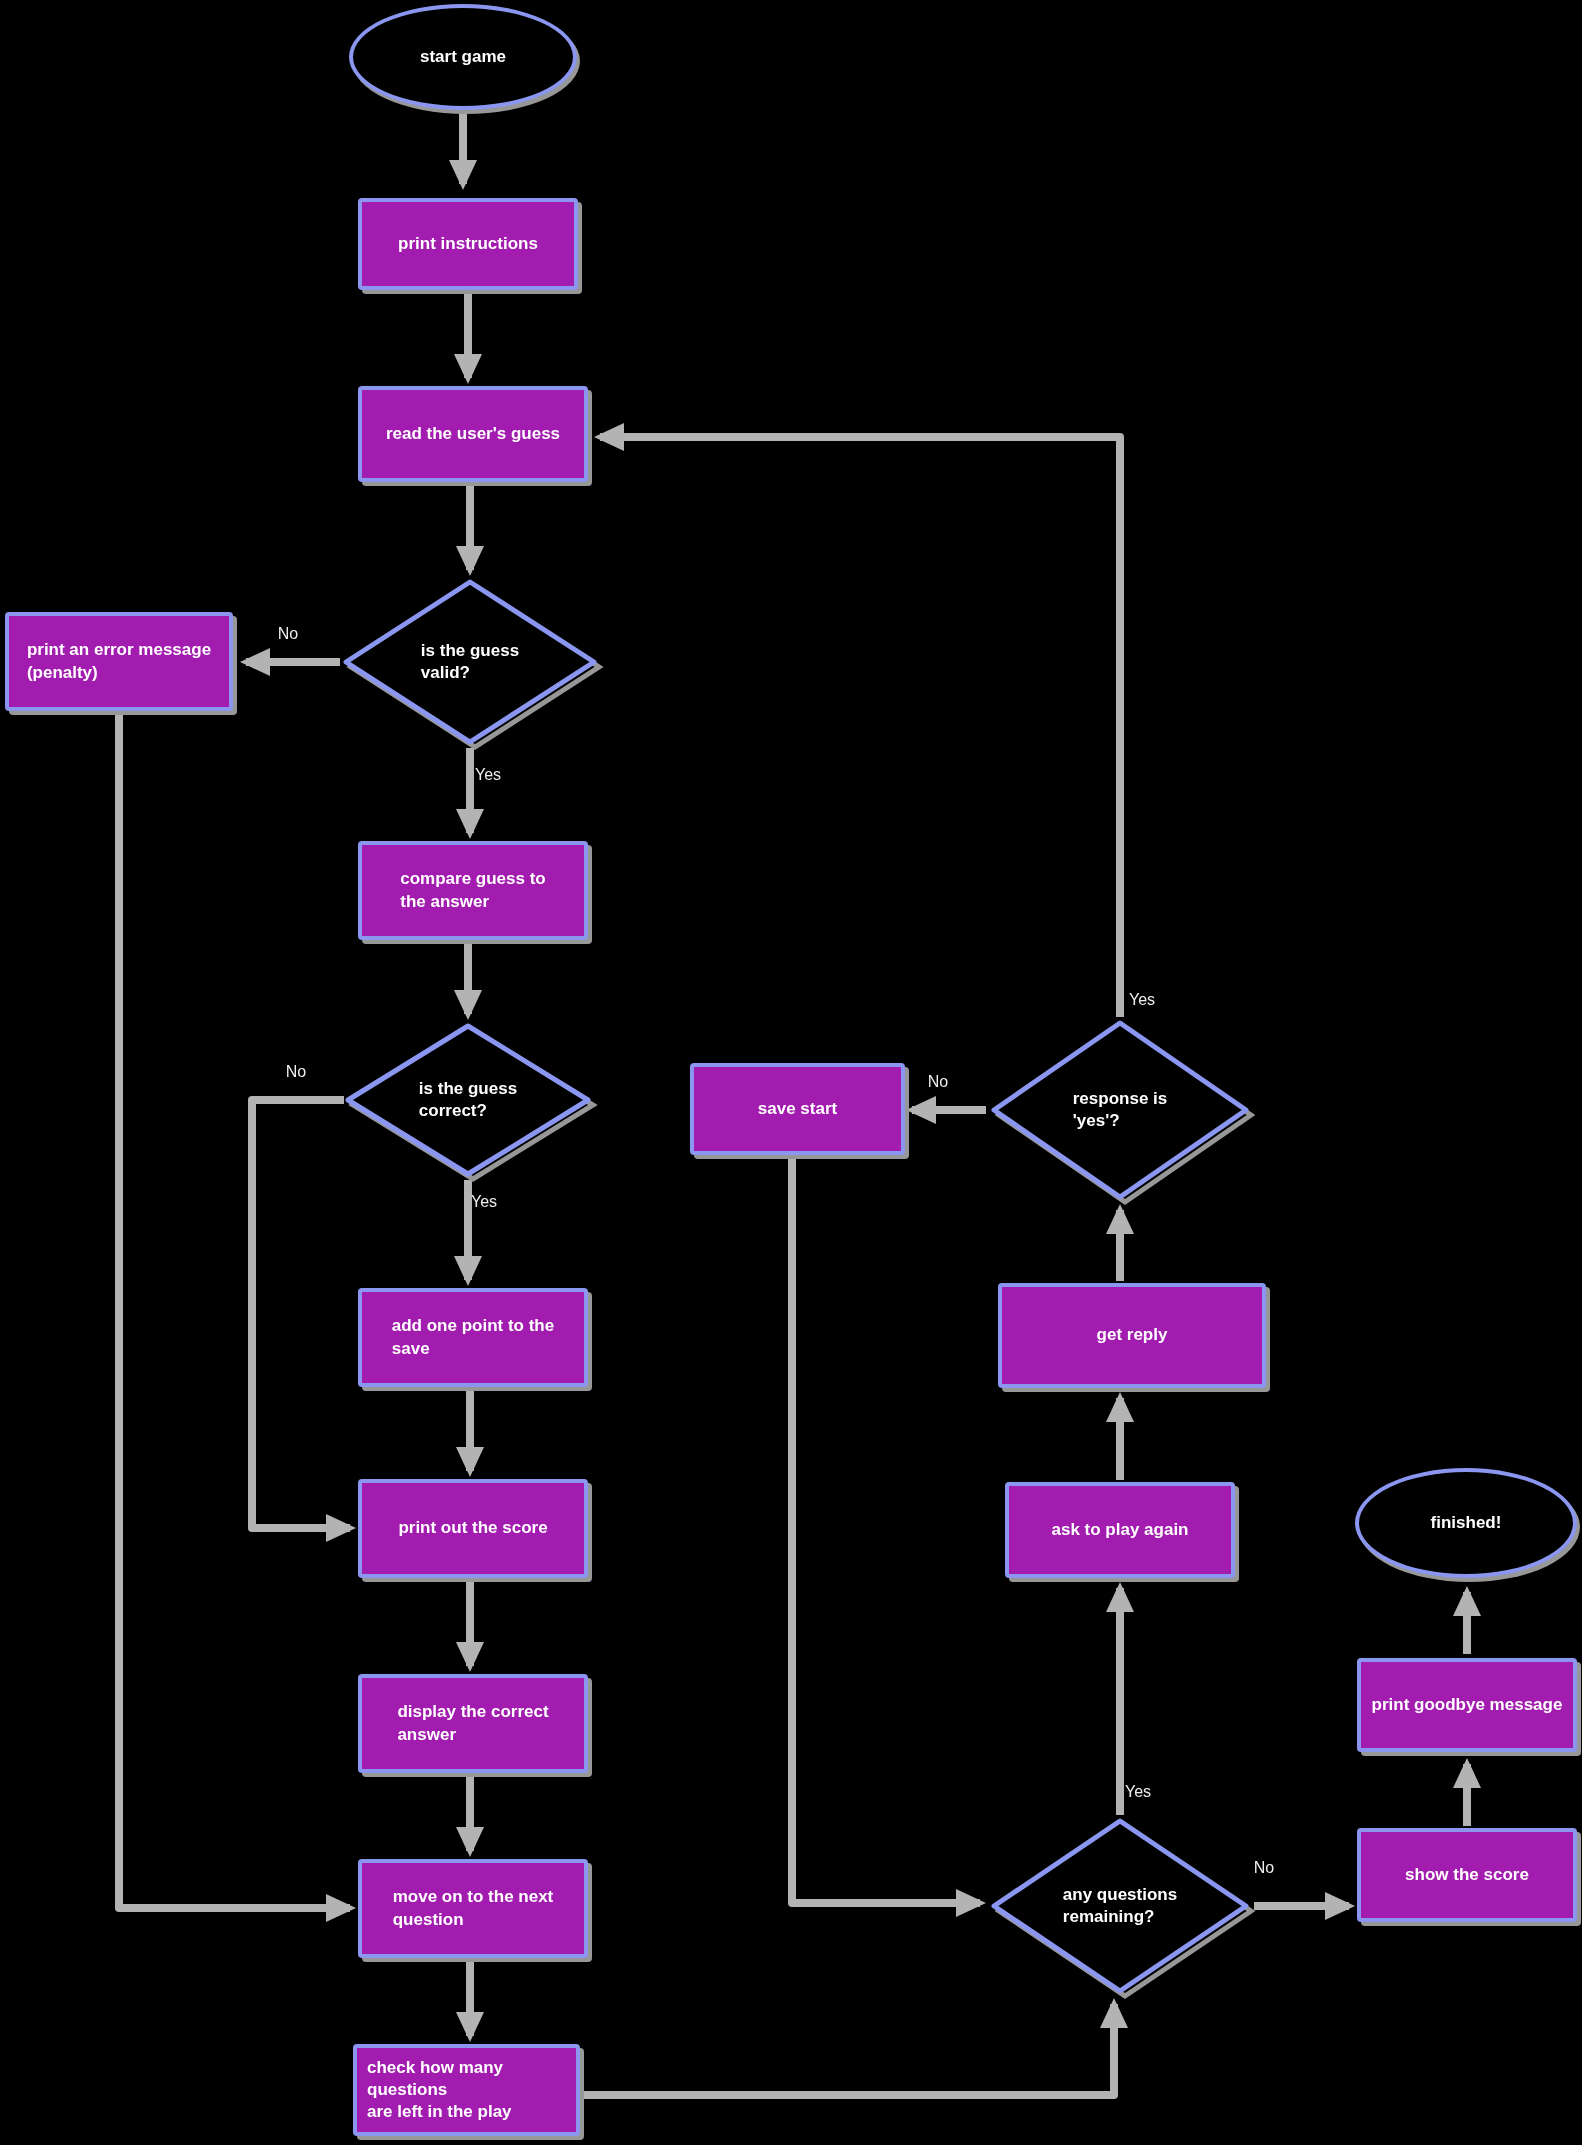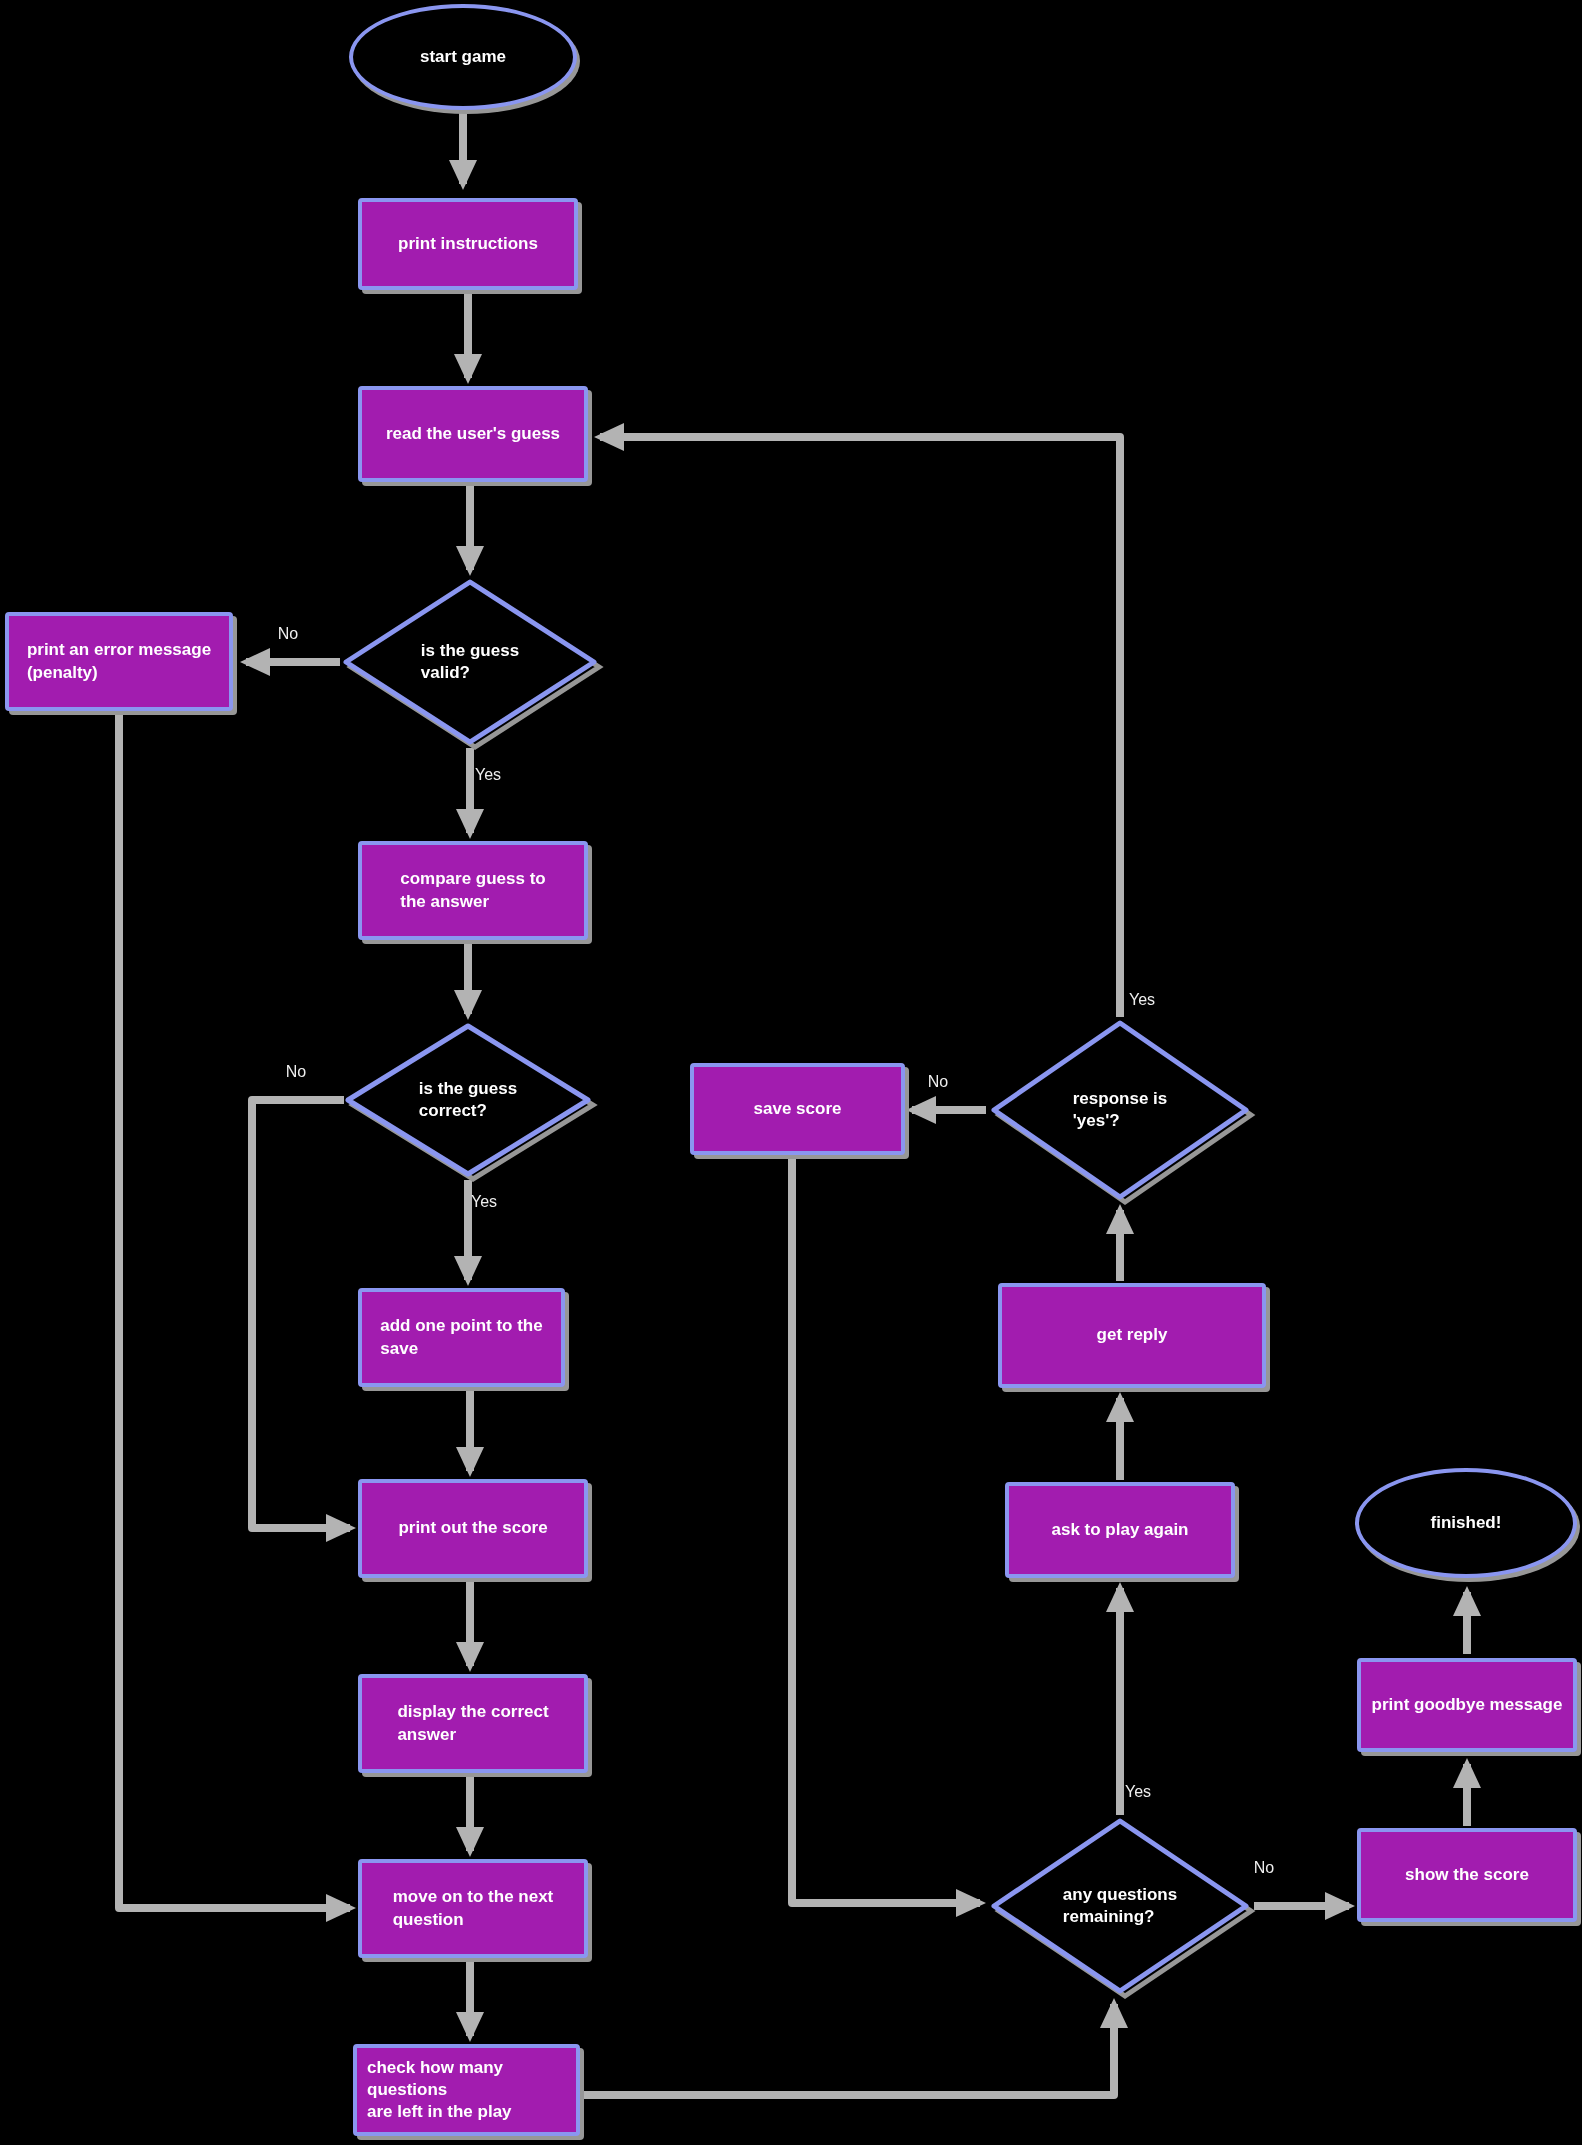--- a/index.html
+++ b/index.html
@@ -103,21 +103,21 @@
     <svg viewBox="0 0 252 156" preserveAspectRatio="none">
       <polygon class="dshadow" points="131,9 251,83 131,157 11,83"></polygon>
       <polygon class="dstroke" points="126,4 246,78 126,152 6,78"></polygon>
     </svg>
     <div class="ntext">
       <span>is the guess</span>
       <span>correct?</span>
     </div>
   </div>
 
-  <div class="node box" style="left:358px;top:1288px;width:207px;height:99px">
+  <div class="node box" style="left:358px;top:1288px;width:230px;height:99px">
     <div class="ntext">
       <span>add one point to the</span>
       <span>save</span>
     </div>
   </div>
 
   <div class="node box" style="left:358px;top:1479px;width:230px;height:99px">
     <div class="ntext">
         <span>print out the score</span>
       </div>
@@ -150,21 +150,21 @@
       <polygon class="dstroke" points="132,4 258,91 132,178 6,91"></polygon>
     </svg>
     <div class="ntext">
       <span>response is</span>
       <span>'yes'?</span>
     </div>
   </div>
 
   <div class="node box" style="left:690px;top:1063px;width:215px;height:92px">
     <div class="ntext">
-        <span>save score</span>
+        <span>save start</span>
       </div>
   </div>
 
   <div class="node box" style="left:998px;top:1283px;width:268px;height:105px">
     <div class="ntext">
         <span>get reply</span>
       </div>
   </div>
 
   <div class="node box" style="left:1005px;top:1482px;width:230px;height:96px">

